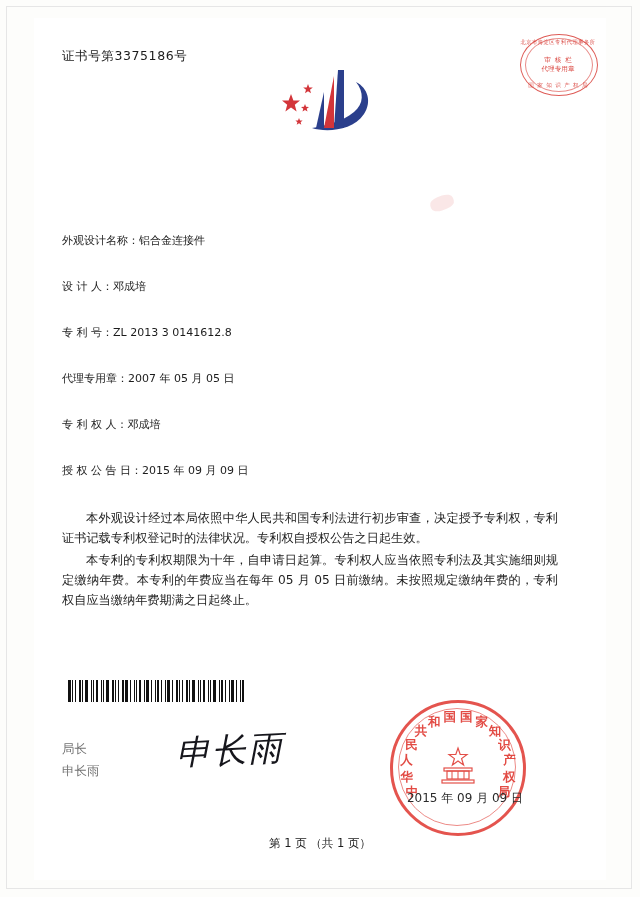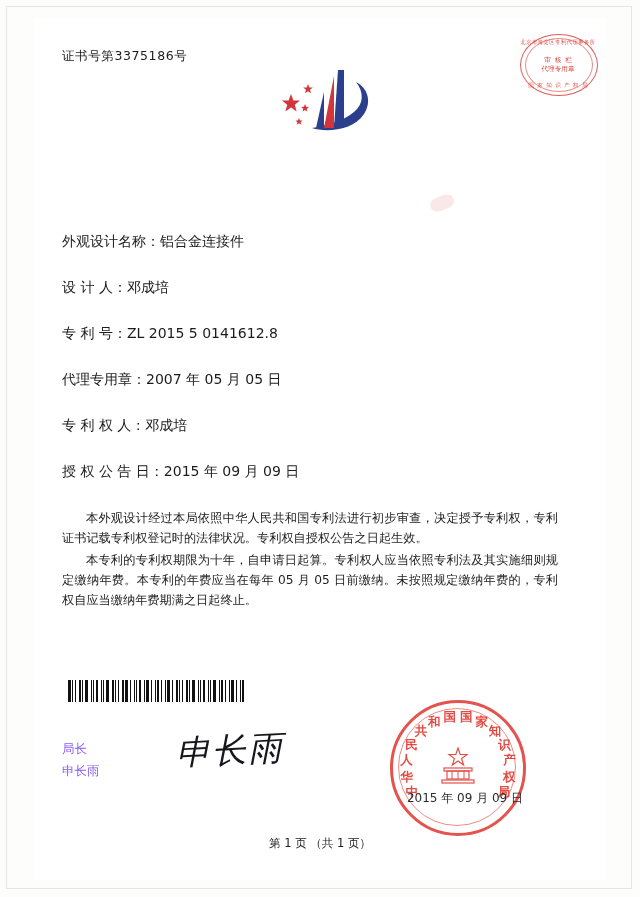--- a/index.html
+++ b/index.html
@@ -133,21 +133,21 @@
   }
 
   
   .fields {
     position: absolute;
     left: 62px;
     top: 232px;
     width: 500px;
   }
   .field-row {
-    font-size: 14px;
+    font-size: 11px;
     line-height: 18px;
     margin-bottom: 28px;
     color: #1c1c1c;
     white-space: nowrap;
   }
   .field-label {
     display: inline-block;
     color: #1c1c1c;
   }
   .field-value {
@@ -187,21 +187,21 @@
     height: 100%;
   }
 
   
   .sig-block {
     position: absolute;
     left: 62px;
     top: 738px;
     font-size: 12.5px;
     line-height: 22px;
-    color: #8b5cf6;
+    color: #737373;
   }
   .sig-handwriting {
     position: absolute;
     left: 176px;
     top: 728px;
     font-family: "DejaVu Serif", "Liberation Serif", serif;
     font-size: 34px;
     font-style: italic;
     color: #16161c;
     letter-spacing: 2px;
@@ -328,21 +328,21 @@
   <div class="smudge"></div>
 
   <div class="fields">
     <div class="field-row">
       <span class="field-label">外观设计名称：</span><span class="field-value">铝合金连接件</span>
     </div>
     <div class="field-row">
       <span class="field-label">设  计  人：</span><span class="field-value">邓成培</span>
     </div>
     <div class="field-row">
-      <span class="field-label">专    利    号：</span><span class="field-value">ZL 2015 5 0141612.8</span>
+      <span class="field-label">专    利    号：</span><span class="field-value">ZL 2013 3 0141612.8</span>
     </div>
     <div class="field-row">
       <span class="field-label">代理专用章：</span><span class="field-value">2007 年 05 月 05 日</span>
     </div>
     <div class="field-row">
       <span class="field-label">专  利  权  人：</span><span class="field-value">邓成培</span>
     </div>
     <div class="field-row">
       <span class="field-label">授 权 公 告 日：</span><span class="field-value">2015 年 09 月 09 日</span>
     </div>

